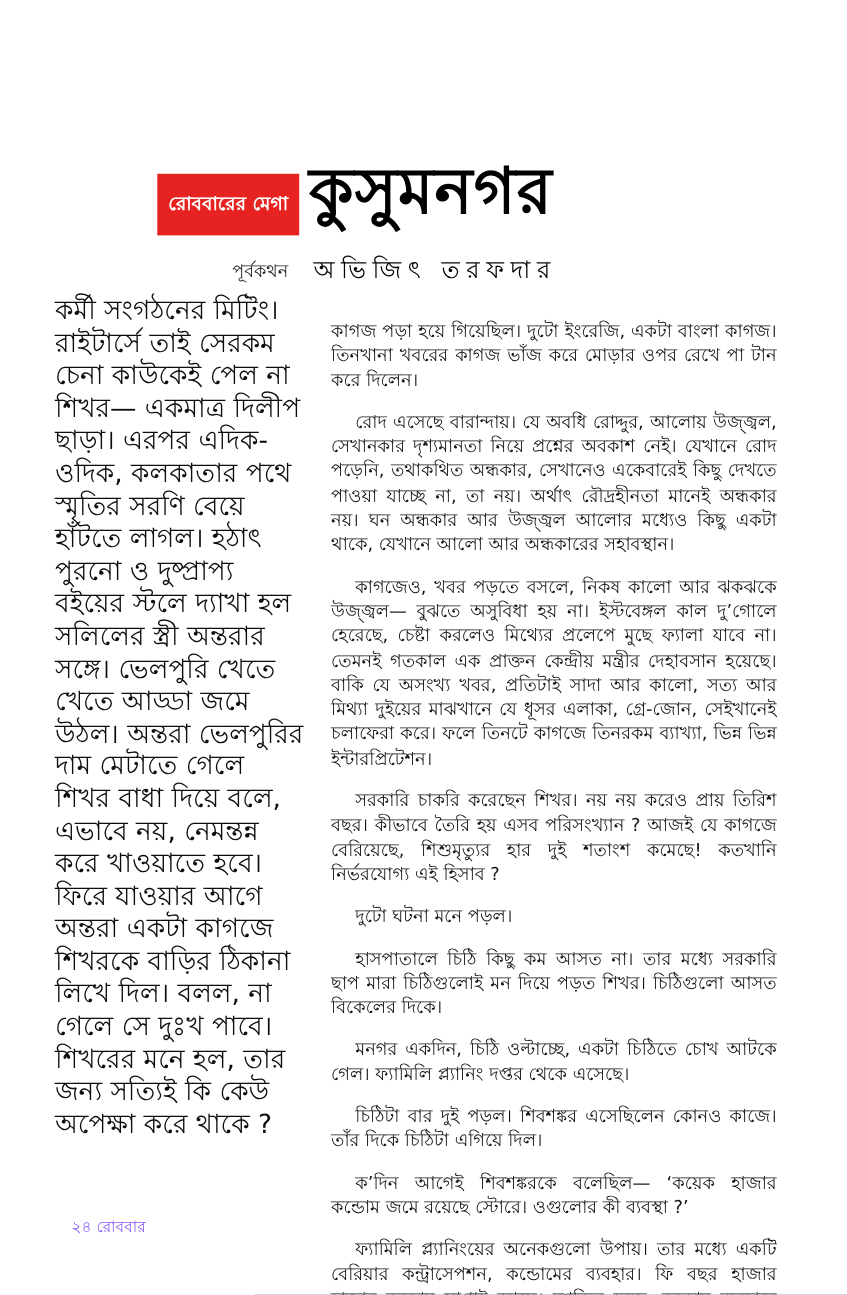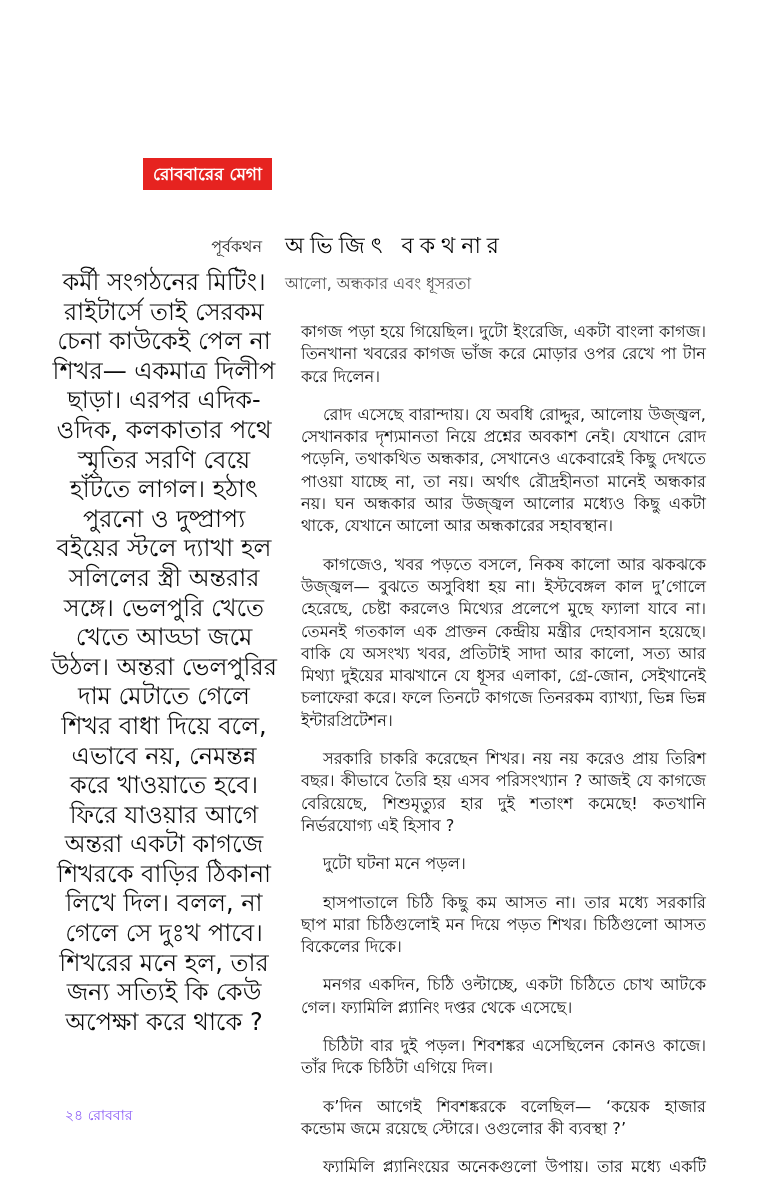--- a/index.html
+++ b/index.html
@@ -11,21 +11,21 @@
     font-family: "DejaVu Sans", sans-serif;
     color: #111111;
     overflow: hidden;
   }
   
   .kicker {
     position: absolute; left: 143px; top: 158px;
     background: #e62320; color: #ffffff;
     font-size: 17px; font-weight: bold;
     line-height: 32px; height: 32px;
-    padding: 0 10px;
+    padding: 12px 10px;
     display: inline-block;
     white-space: nowrap;
   }
   .title {
     position: absolute; left: 281px; top: 138px;
     font-size: 58px; font-weight: bold;
     letter-spacing: 1px;
     line-height: 1.25;
     color: #000000;
     margin: 0;
@@ -39,21 +39,21 @@
   .author {
     position: absolute; left: 285px; top: 228px;
     font-size: 22px; color: #000000;
     letter-spacing: 6px;
     white-space: nowrap;
   }
   
   .standfirst {
     position: absolute; left: 50px; top: 268px;
     width: 228px;
-    text-align: center;
+    text-align: left;
     font-size: 24px;
     line-height: 29.6px;
     color: #0d0d0d;
   }
   .right-col {
     position: absolute; left: 285px; top: 274px;
     width: 437px;
   }
   .subtitle {
     font-size: 16px;
@@ -76,29 +76,29 @@
     white-space: nowrap;
   }
 </style>
 </head>
 <body>
 
 <div class="page">
 
   <div class="kicker">রোববারের মেগা</div>
 
+  <h1 class="title">কুসুমনগর</h1>
 
   <div class="section-label">পূর্বকথন</div>
 
-  <div class="author">অভিজিৎ বকথনার</div>
+  <div class="author">অভিজিৎ তরফদার</div>
 
   <aside class="standfirst">কর্মী সংগঠনের মিটিং। রাইটার্সে তাই সেরকম চেনা কাউকেই পেল না শিখর— একমাত্র দিলীপ ছাড়া। এরপর এদিক-ওদিক, কলকাতার পথে স্মৃতির সরণি বেয়ে হাঁটতে লাগল। হঠাৎ পুরনো ও দুষ্প্রাপ্য বইয়ের স্টলে দ্যাখা হল সলিলের স্ত্রী অন্তরার সঙ্গে। ভেলপুরি খেতে খেতে আড্ডা জমে উঠল। অন্তরা ভেলপুরির দাম মেটাতে গেলে শিখর বাধা দিয়ে বলে, এভাবে নয়, নেমন্তন্ন করে খাওয়াতে হবে। ফিরে যাওয়ার আগে অন্তরা একটা কাগজে শিখরকে বাড়ির ঠিকানা লিখে দিল। বলল, না গেলে সে দুঃখ পাবে। শিখরের মনে হল, তার জন্য সত্যিই কি কেউ অপেক্ষা করে থাকে ?</aside>
 
   <div class="right-col">
-    <div class="subtitle">আলো, অন্ধকার এবং ধূসরতা</div>
     <div class="body-text">
         <p>কাগজ পড়া হয়ে গিয়েছিল। দুটো ইংরেজি, একটা বাংলা কাগজ। তিনখানা খবরের কাগজ ভাঁজ করে মোড়ার ওপর রেখে পা টান করে দিলেন।</p>
         <p>রোদ এসেছে বারান্দায়। যে অবধি রোদ্দুর, আলোয় উজ্জ্বল, সেখানকার দৃশ্যমানতা নিয়ে প্রশ্নের অবকাশ নেই। যেখানে রোদ পড়েনি, তথাকথিত অন্ধকার, সেখানেও একেবারেই কিছু দেখতে পাওয়া যাচ্ছে না, তা নয়। অর্থাৎ রৌদ্রহীনতা মানেই অন্ধকার নয়। ঘন অন্ধকার আর উজ্জ্বল আলোর মধ্যেও কিছু একটা থাকে, যেখানে আলো আর অন্ধকারের সহাবস্থান।</p>
         <p>কাগজেও, খবর পড়তে বসলে, নিকষ কালো আর ঝকঝকে উজ্জ্বল— বুঝতে অসুবিধা হয় না। ইস্টবেঙ্গল কাল দু’গোলে হেরেছে, চেষ্টা করলেও মিথ্যের প্রলেপে মুছে ফ্যালা যাবে না। তেমনই গতকাল এক প্রাক্তন কেন্দ্রীয় মন্ত্রীর দেহাবসান হয়েছে। বাকি যে অসংখ্য খবর, প্রতিটাই সাদা আর কালো, সত্য আর মিথ্যা দুইয়ের মাঝখানে যে ধূসর এলাকা, গ্রে-জোন, সেইখানেই চলাফেরা করে। ফলে তিনটে কাগজে তিনরকম ব্যাখ্যা, ভিন্ন ভিন্ন ইন্টারপ্রিটেশন।</p>
         <p>সরকারি চাকরি করেছেন শিখর। নয় নয় করেও প্রায় তিরিশ বছর। কীভাবে তৈরি হয় এসব পরিসংখ্যান ? আজই যে কাগজে বেরিয়েছে, শিশুমৃত্যুর হার দুই শতাংশ কমেছে! কতখানি নির্ভরযোগ্য এই হিসাব ?</p>
         <p>দুটো ঘটনা মনে পড়ল।</p>
         <p>হাসপাতালে চিঠি কিছু কম আসত না। তার মধ্যে সরকারি ছাপ মারা চিঠিগুলোই মন দিয়ে পড়ত শিখর। চিঠিগুলো আসত বিকেলের দিকে।</p>
         <p>মনগর একদিন, চিঠি ওল্টাচ্ছে, একটা চিঠিতে চোখ আটকে গেল। ফ্যামিলি প্ল্যানিং দপ্তর থেকে এসেছে।</p>
         <p>চিঠিটা বার দুই পড়ল। শিবশঙ্কর এসেছিলেন কোনও কাজে। তাঁর দিকে চিঠিটা এগিয়ে দিল।</p>
         <p>ক’দিন আগেই শিবশঙ্করকে বলেছিল— ‘কয়েক হাজার কন্ডোম জমে রয়েছে স্টোরে। ওগুলোর কী ব্যবস্থা ?’</p>

